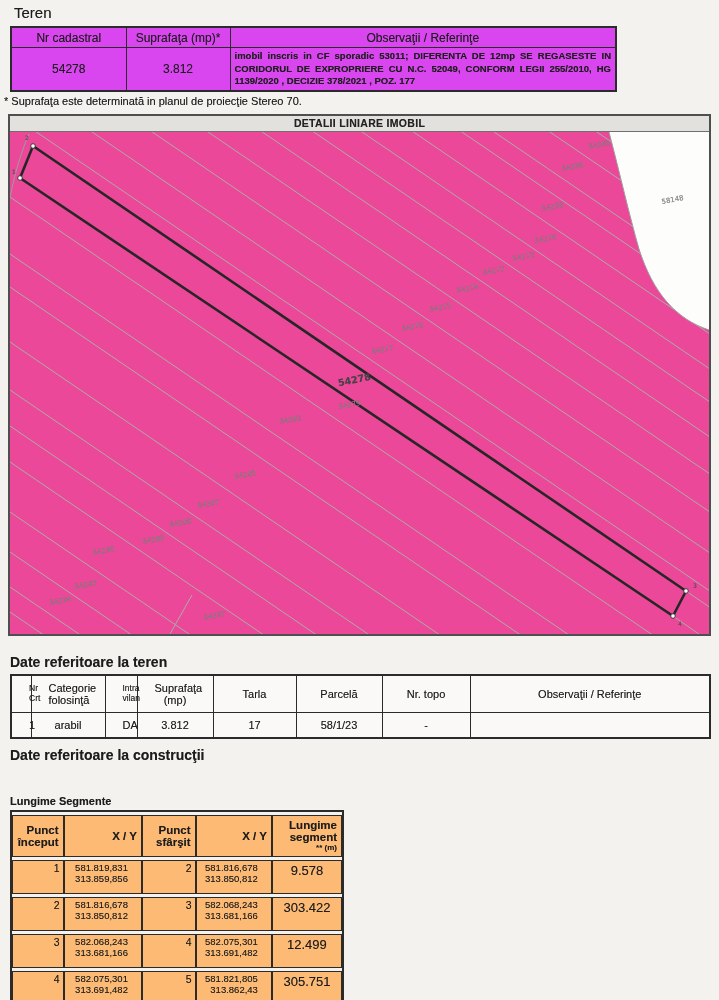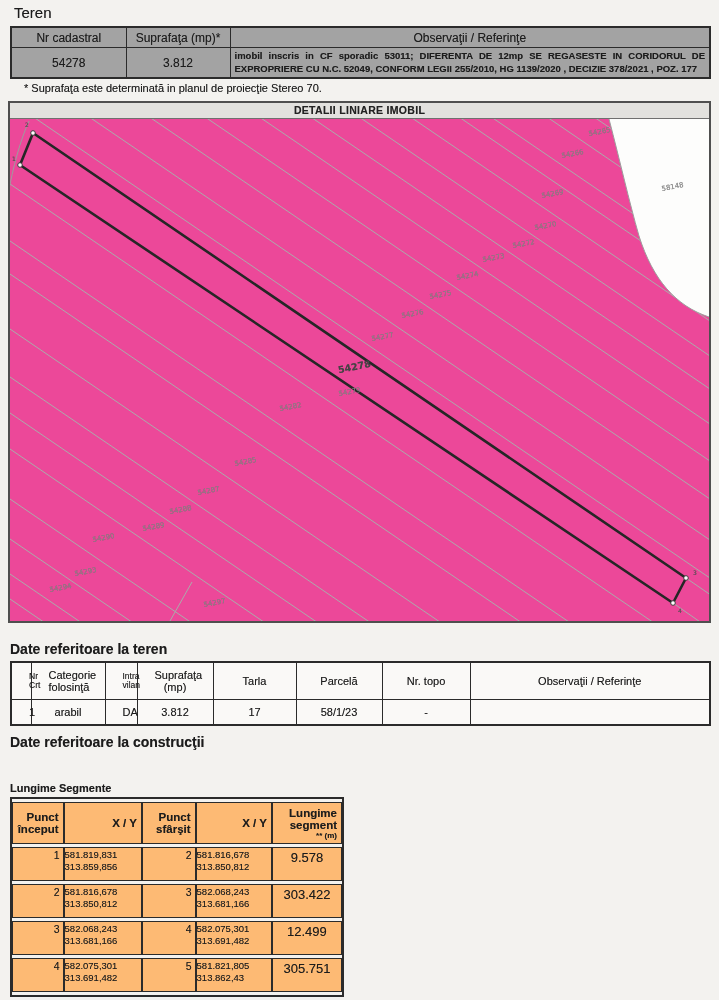--- a/index.html
+++ b/index.html
@@ -6,29 +6,29 @@
   body{width:719px;height:1000px;overflow:hidden;background:#f3f2ef;
        font-family:"Liberation Sans",sans-serif;color:#1c1c1c;
        text-shadow:0 0 .5px rgba(40,40,40,.5);}
   .page{position:relative;width:719px;height:1000px;padding-top:4px;box-sizing:border-box;}
 
   h1.sec{font-size:15px;font-weight:normal;margin:0 0 5px 14px;}
   h2.sec{font-size:14px;font-weight:bold;margin:18px 0 4px 10px;}
   h3.sec{font-size:14px;font-weight:bold;margin:8px 0 0 10px;}
 
   
-  table.t1{border-collapse:collapse;margin-left:10px;width:701px;background:#a3a3a3;
+  table.t1{border-collapse:collapse;margin-left:10px;width:607px;background:#d946ef;
            border:2px solid #2b2b2b;table-layout:fixed;}
   table.t1 th,table.t1 td{border:1px solid #2b2b2b;padding:1px 2px;}
   table.t1 th{font-weight:normal;font-size:12px;height:17px;text-align:center;}
   .t1 .c-nr{width:115px;} .t1 .c-sup{width:104px;}
   .t1 td.v{font-size:12px;text-align:center;vertical-align:middle;}
   .t1 td.obs{font-size:9.5px;line-height:12.5px;font-weight:bold;text-align:justify;
              padding:2px 4px;vertical-align:top;}
-  .footnote{font-size:11px;margin:3px 0 0 24px;}
+  .footnote{font-size:11px;margin:3px 0 0 4px;}
 
   
   .map-frame{margin:7px 0 0 8px;width:699px;border:2px solid #4f4f4f;background:#ec4899;}
   .map-title{height:15px;background:#e2e1de;border-bottom:1px solid #6f6f6f;
              font-size:10.5px;font-weight:bold;text-align:center;line-height:15px;
              letter-spacing:.3px;color:#222;}
   svg#map-svg{display:block;width:699px;height:502px;}
   #thin-lines line,.thin{stroke:#ababab;stroke-width:1;fill:none;}
   .curve{stroke:#9d9d9d;stroke-width:1;fill:none;}
   .mask{fill:#fdfdfc;stroke:none;}
@@ -54,21 +54,21 @@
   .seg-note{font-size:11.5px;font-weight:bold;margin:1px 0 0 10px;}
   table.t3{border-collapse:separate;border-spacing:0 3px;margin:3px 0 0 10px;
            border:2px solid #2b2b2b;background:#f3f2ef;table-layout:fixed;width:334px;}
   table.t3 th,table.t3 td{border:1px solid #2b2b2b;background:#fdba74;}
   table.t3 th{font-size:11.5px;font-weight:bold;height:40px;vertical-align:middle;padding:0 4px;}
   .t3 .w-p1{width:50px;} .t3 .w-xy1{width:76px;} .t3 .w-p2{width:52px;} .t3 .w-xy2{width:74px;} .t3 .w-len{width:68px;}
   .t3 th.ra{text-align:right;} .t3 th.ce{text-align:right;}
   .t3 .unit{font-size:8px;font-weight:bold;display:block;text-align:right;}
   .t3 td{height:29px;vertical-align:top;}
   .t3 td.pt{text-align:right;font-size:10.5px;padding:1px 3px 0 0;}
-  .t3 td.xy{text-align:left;font-size:9.5px;line-height:11.5px;padding:1px 13px 0 0;}
+  .t3 td.xy{text-align:right;font-size:9.5px;line-height:11.5px;padding:1px 13px 0 0;}
   .t3 td.len{text-align:center;font-size:13px;padding-top:2px;}
 </style>
 </head>
 <body>
 
 <div class="page">
 
   <h1 class="sec">Teren</h1>
 
   <table class="t1">

